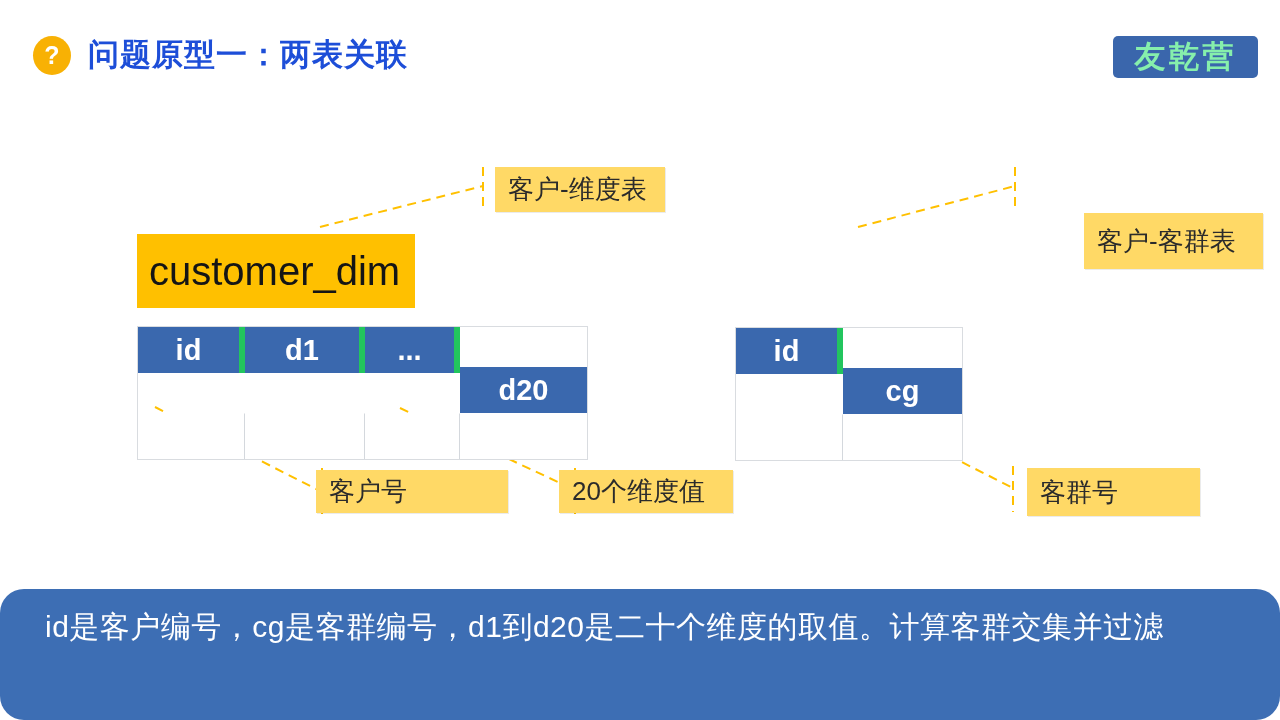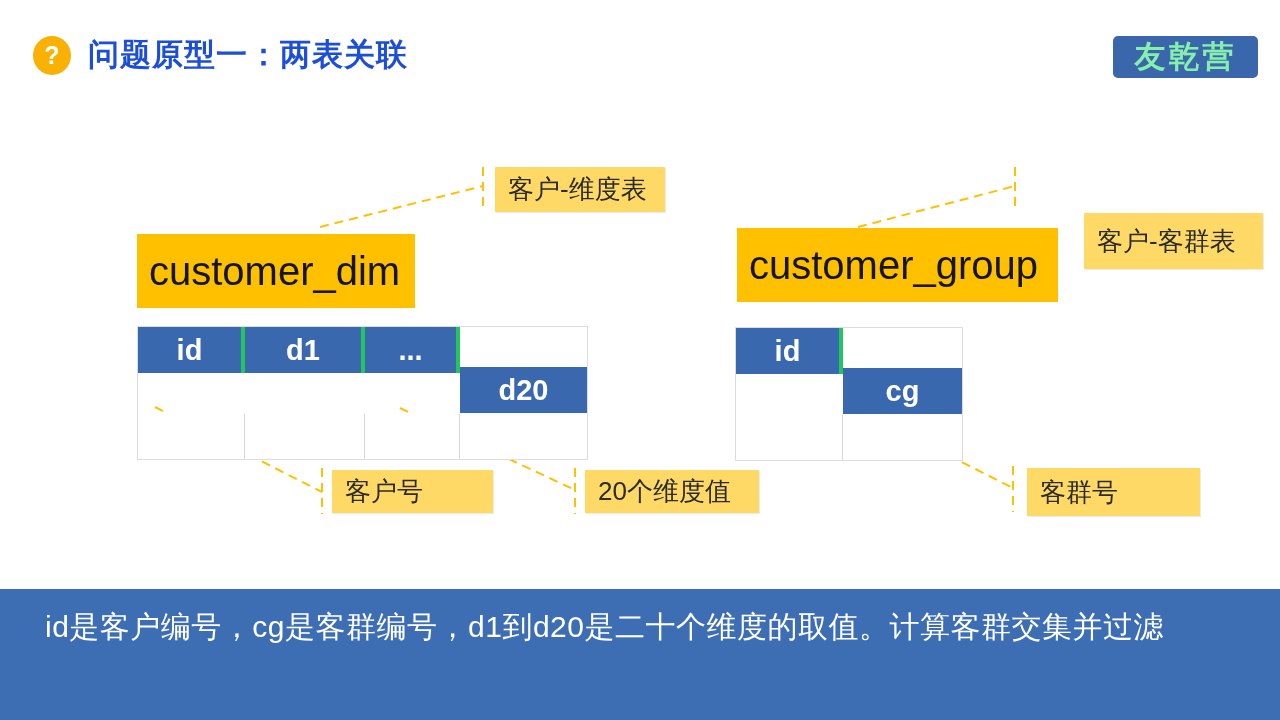--- a/index.html
+++ b/index.html
@@ -31,46 +31,46 @@
   .tname.dim{left:137px;top:234px;width:278px;}
   .tname.grp{left:737px;top:228px;width:321px;}
   
   .dtable{position:absolute;border:1px solid #D9DCE0;}
   .dtable.left{left:137px;top:326px;}
   .dtable.right{left:735px;top:327px;}
   .thead{display:flex;}
   .th{
     height:46px;background:#3A68AE;color:#fff;font-weight:bold;font-size:29px;
     display:flex;align-items:center;justify-content:center;box-sizing:border-box;
-    border-right:4px solid #22c55e;
+    border-right:6px solid #22c55e;
   }
   .th:last-child{border-right:none;margin-top:40px;}
   .trow{display:flex;}
   .td{
     height:46px;background:#fff;box-sizing:border-box;
     border-right:1px solid #D4D8DD;border-top:1px solid #fff;
   }
   .td:last-child{border-right:none;}
   
   .callout{
     position:absolute;background:#FFD966;color:#2B2B2B;font-size:26px;
     padding-left:13px;box-sizing:border-box;display:flex;align-items:center;
     white-space:nowrap;box-shadow:1px 1px 0 rgba(0,0,0,0.08);
   }
   .c1{left:495px;top:167px;width:170px;height:45px;}
   .c2{left:1084px;top:167px;width:179px;height:56px;margin-top:46px;}
-  .c3{left:332px;top:470px;width:161px;height:43px;}
-  .c4{left:585px;top:470px;width:174px;height:43px;}
+  .c3{left:316px;top:470px;width:192px;height:43px;}
+  .c4{left:559px;top:470px;width:174px;height:43px;}
   .c5{left:1027px;top:468px;width:173px;height:48px;}
   
   .connectors{position:absolute;left:0;top:0;pointer-events:none;}
   
   .footer{
     position:absolute;left:0;top:589px;width:1280px;height:131px;background:#3D6EB4;
-    color:#fff;box-sizing:border-box;padding:15px 39px 0 45px;
+    color:#fff;box-sizing:border-box;padding:15px 39px 0 45px;border-radius:24px;
   }
   .footer .fline{font-size:30px;line-height:46px;letter-spacing:0.5px;white-space:nowrap;}
 </style>
 </head>
 <body>
 
 <div class="slide">
 
   <div class="qicon">?</div>
   <div class="title">问题原型一：两表关联</div>
@@ -85,21 +85,20 @@
       <line x1="155" y1="407" x2="322" y2="492"></line>
       <line x1="322" y1="468" x2="322" y2="514"></line>
       <line x1="400" y1="408" x2="575" y2="490"></line>
       <line x1="575" y1="468" x2="575" y2="514"></line>
       <line x1="855" y1="408" x2="1013" y2="488"></line>
       <line x1="1013" y1="466" x2="1013" y2="512"></line>
     </g>
   </svg>
 
   <div class="tname dim">customer_dim</div>
-  <div class="tname grp">customer_group</div>
 
   <div class="dtable left">
     <div class="thead">
       <div class="th" style="width:107px">id</div>
       <div class="th" style="width:120px">d1</div>
       <div class="th" style="width:95px">...</div>
       <div class="th" style="width:127px">d20</div>
     </div>
     <div class="trow">
       <div class="td" style="width:107px"></div>

